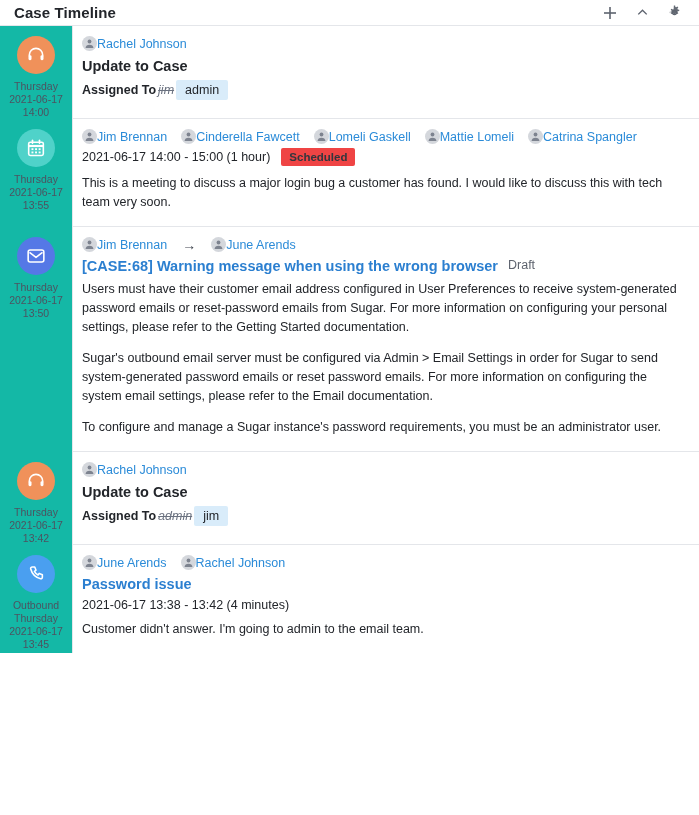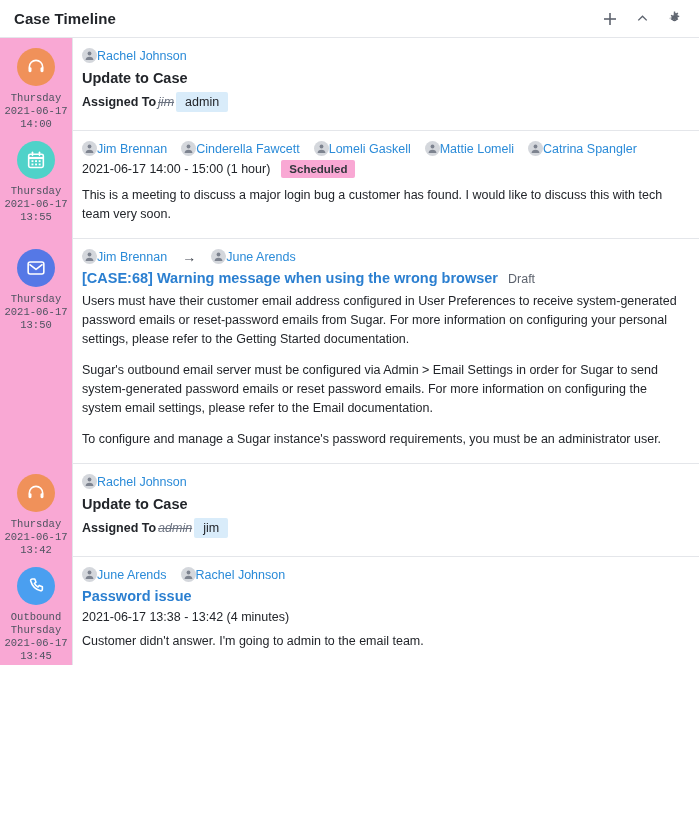--- a/index.html
+++ b/index.html
@@ -12,21 +12,21 @@
   .app {
     width: 699px;
     height: 815px;
     background: #ffffff;
     position: relative;
     overflow: hidden;
   }
 
   
   .header {
-    height: 38px;
+    height: 26px;
     border-bottom: 1px solid #e4e6ea;
     display: flex;
     align-items: center;
     padding: 0 16px 0 14px;
     background: #fff;
   }
   .header-title {
     font-size: 15px;
     font-weight: bold;
     color: #22252a;
@@ -63,26 +63,25 @@
     z-index: 1;
   }
   .entry {
     display: flex;
     position: relative;
     background: #fff;
   }
   .entry .gutter {
     width: 72px;
     flex: 0 0 72px;
-    background: #f9a8d4;
+    background: #14b8a6;
     padding-top: 10px;
     display: flex;
     flex-direction: column;
     align-items: center;
-    font-family: Liberation Mono, monospace;
   }
   .avatar-circle {
     width: 38px;
     height: 38px;
     border-radius: 50%;
     display: flex;
     align-items: center;
     justify-content: center;
     color: #fff;
     flex: 0 0 auto;
@@ -150,21 +149,21 @@
   }
   .title-link {
     font-size: 14.5px;
     font-weight: bold;
     color: #2b7fd0;
     margin: 6px 0 6px 0;
     cursor: pointer;
   }
   .title-row {
     display: flex;
-    align-items: flex-end;
+    align-items: flex-start;
     gap: 10px;
     flex-wrap: wrap;
     margin: 6px 0 6px 0;
   }
   .title-row .title-link { margin: 0; }
   .draft-label {
     font-size: 12.5px;
     color: #5d636e;
   }
 
@@ -195,21 +194,21 @@
   
   .detail-row {
     display: flex;
     align-items: center;
     gap: 11px;
     margin: 4px 0 8px 0;
     font-size: 12.5px;
     color: #22252a;
   }
   .badge {
-    background: #f9a8d4;
+    background: #ef4444;
     color: #32363d;
     font-size: 11.5px;
     font-weight: bold;
     padding: 3px 8px;
     border-radius: 2px;
   }
   .body-text {
     font-size: 12.5px;
     line-height: 19px;
     color: #22252a;

